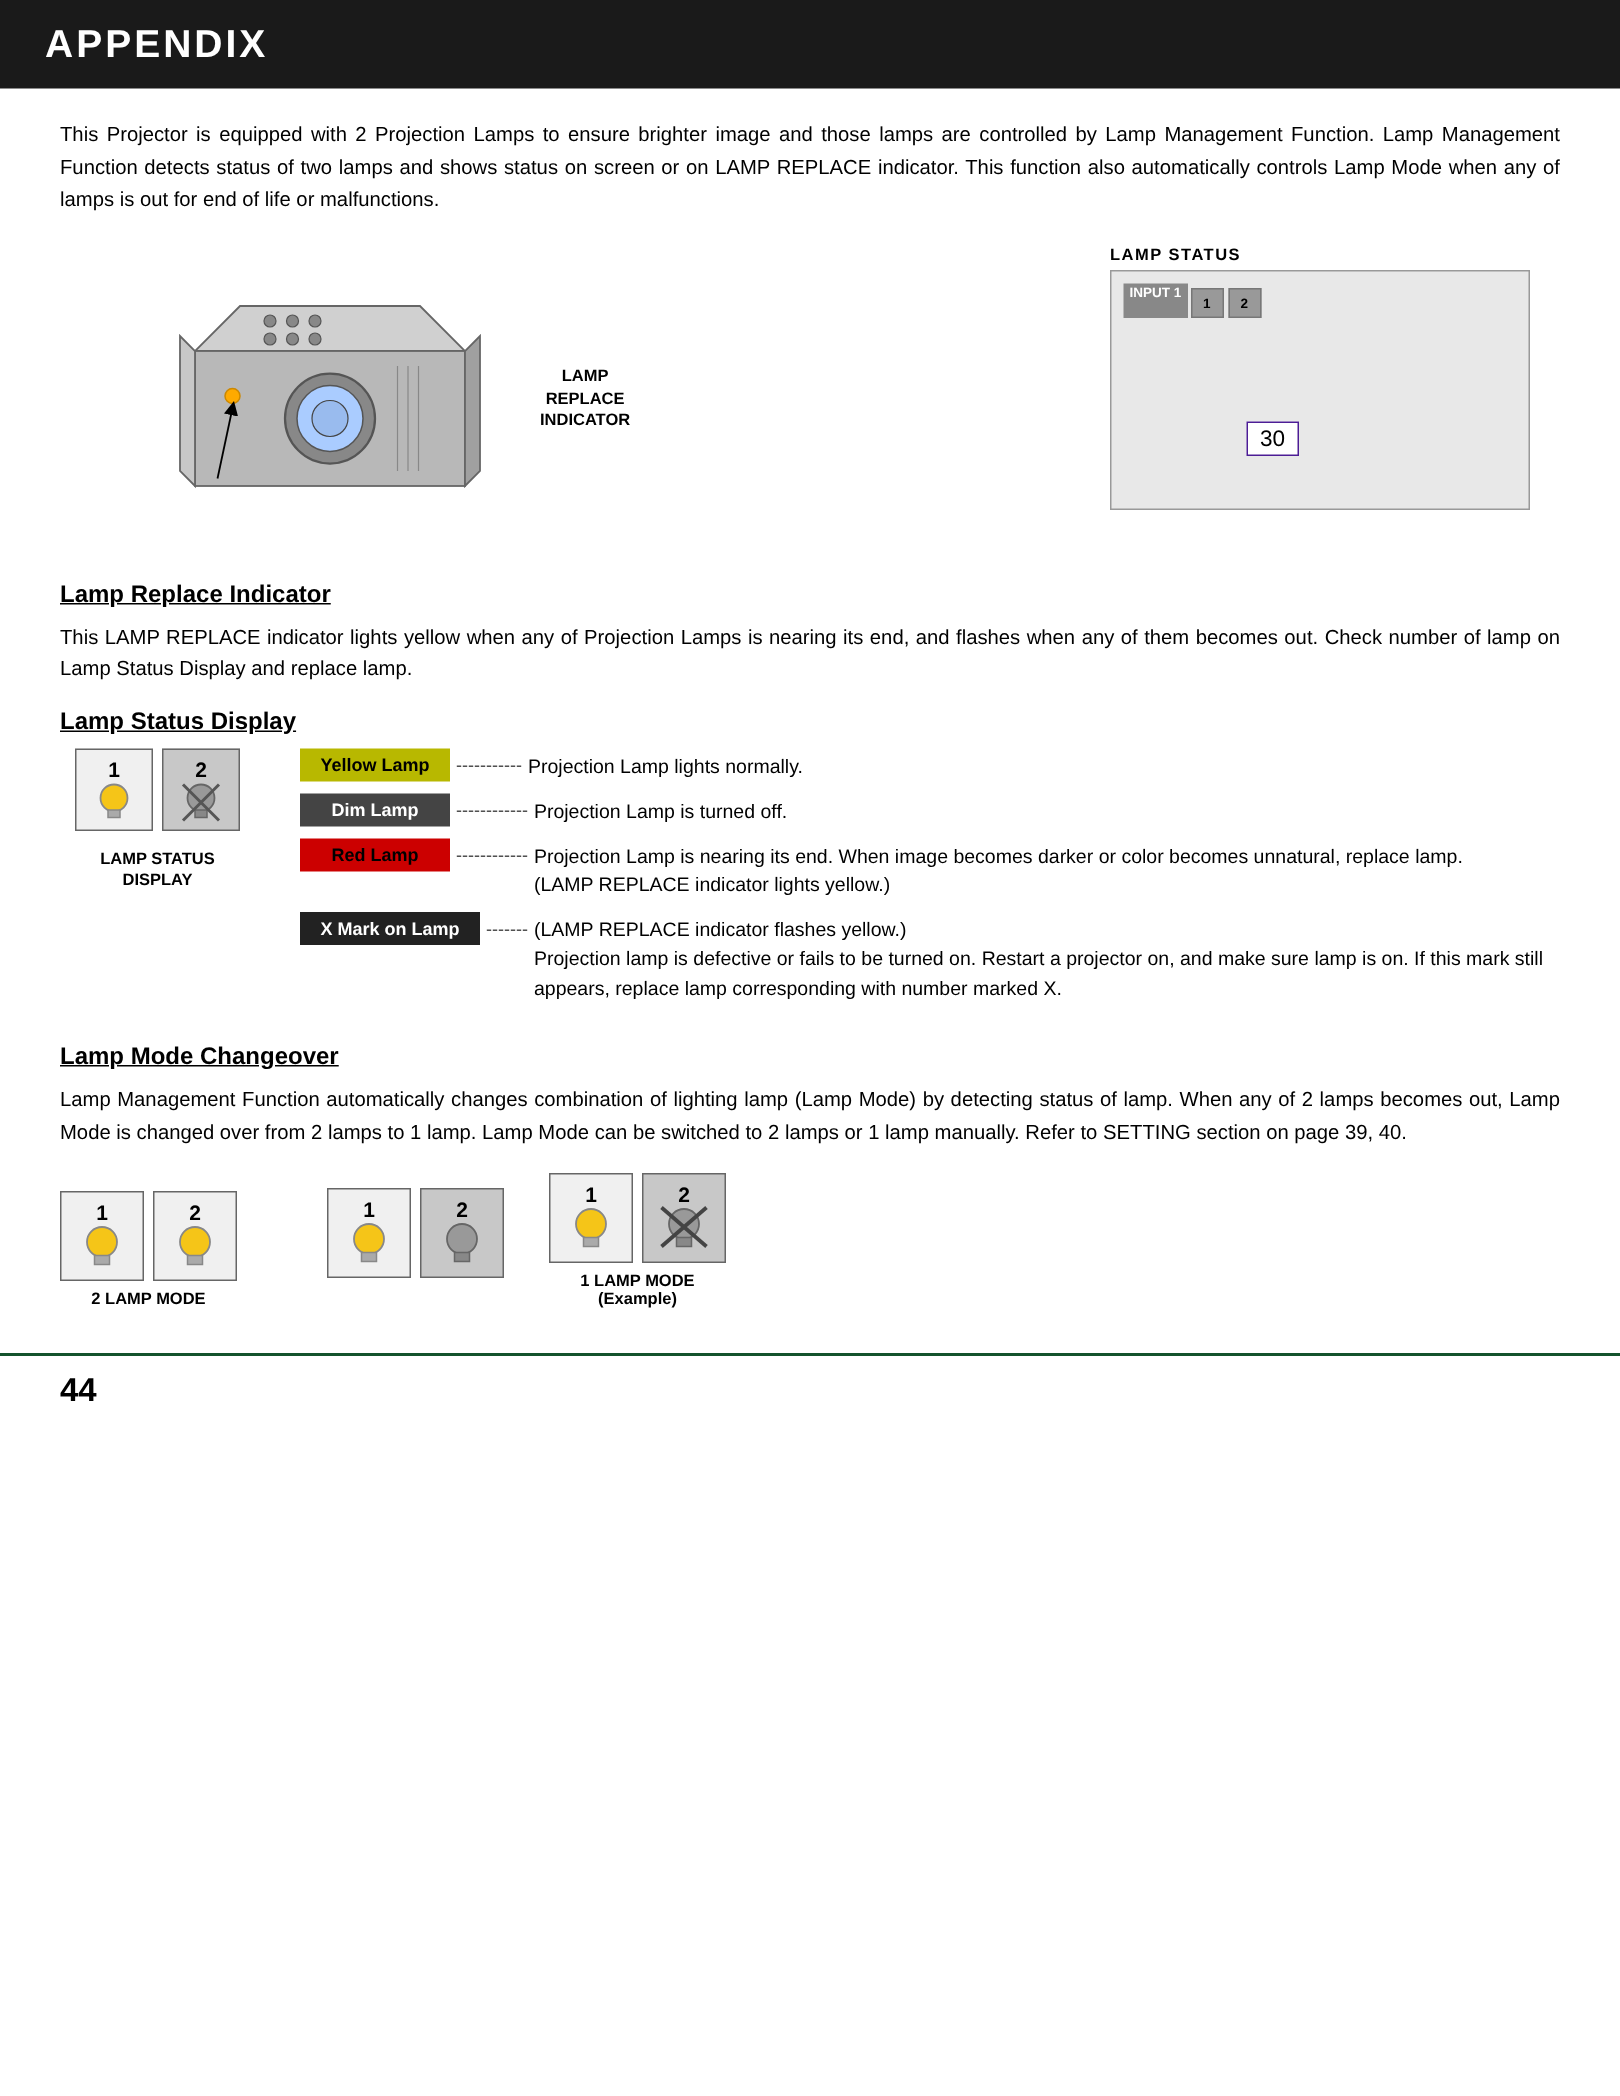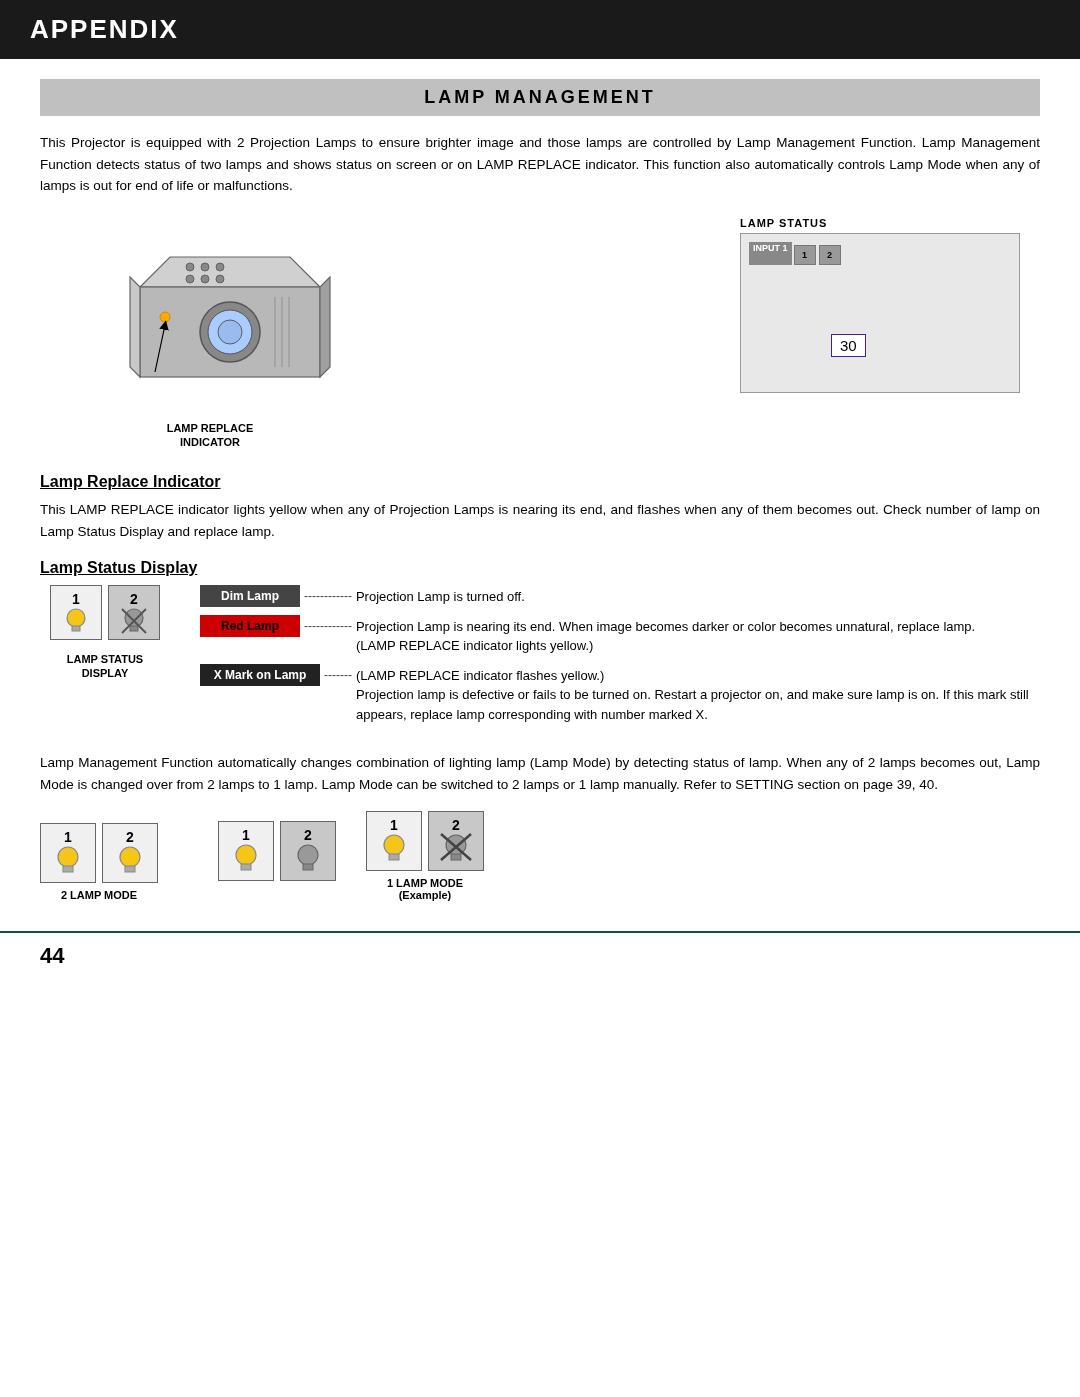--- a/index.html
+++ b/index.html
@@ -57,21 +57,20 @@
       display: flex;
       align-items: flex-start;
       justify-content: space-between;
       margin-bottom: 24px;
       gap: 20px;
     }
 
     
     .projector-diagram {
       display: flex;
-      flex-direction: column;
       align-items: center;
       width: 340px;
     }
     .projector-svg-container {
       position: relative;
       width: 320px;
       height: 200px;
     }
     .lamp-replace-label {
       font-size: 11px;
@@ -261,23 +260,20 @@
   </style>
 </head>
 <body>
 
 <div class="appendix-header">
   <h1>APPENDIX</h1>
 </div>
 
 <div class="main-content">
 
-  <div class="section-title-bar">
-    <h2>LAMP MANAGEMENT</h2>
-  </div>
 
   <p class="intro-text">This Projector is equipped with 2 Projection Lamps to ensure brighter image and those lamps are controlled by Lamp Management Function.  Lamp Management Function detects status of two lamps and shows status on screen or on LAMP REPLACE indicator.  This function also automatically controls Lamp Mode when any of lamps is out for end of life or malfunctions.</p>
 
   <div class="diagrams-row">
 
     <div class="projector-diagram">
       <div class="projector-svg-container">
         <svg width="320" height="200" viewBox="0 0 320 200">
 
           <g transform="translate(60, 20)">
@@ -368,20 +364,25 @@
               <line x1="27" y1="3" x2="3" y2="27" stroke="#555" stroke-width="2"></line>
             </svg>
           </div>
         </div>
         <div class="lamp-status-display-label" style="white-space: pre-line;">LAMP STATUS
 DISPLAY</div>
       </div>
 
       <div class="legend-table">
 
+        <div class="legend-row">
+          <span class="legend-badge" style="background:#b8b800; color:#000;">Yellow Lamp</span>
+          <span class="legend-dashes">-----------</span>
+          <span class="legend-text">Projection Lamp lights normally.</span>
+        </div>
 
         <div class="legend-row">
           <span class="legend-badge" style="background:#444; color:#fff;">Dim Lamp</span>
           <span class="legend-dashes">------------</span>
           <span class="legend-text">Projection Lamp is turned off.</span>
         </div>
 
         <div class="legend-row">
           <span class="legend-badge" style="background:#cc0000; color:#000000;">Red Lamp</span>
           <span class="legend-dashes">------------</span>
@@ -394,20 +395,21 @@
           <span class="legend-dashes">-------</span>
           <span class="legend-text legend-text-multiline" style="white-space: pre-line;">(LAMP REPLACE indicator flashes yellow.)
 Projection lamp is defective or fails to be turned on. Restart a projector on, and make sure lamp is on. If this mark still appears, replace lamp corresponding with number marked X.</span>
         </div>
       </div>
 
     </div>
   </div>
 
   <div class="lamp-mode-section">
+    <h3 class="sub-heading">Lamp Mode Changeover</h3>
     <p class="body-text">Lamp Management Function automatically changes combination of lighting lamp (Lamp Mode) by detecting status of lamp.  When any of 2 lamps becomes out, Lamp Mode is changed over from 2 lamps to 1 lamp. Lamp Mode can be switched to 2 lamps or 1 lamp manually.  Refer to SETTING section on page 39, 40.</p>
 
     <div class="lamp-mode-diagrams">
 
       <div class="lamp-mode-group">
         <div class="lamp-mode-icons-row">
           <div class="lamp-icon" style="background:#f0f0f0; width:56px; height:60px;">
             <span class="lamp-num">1</span>
             <svg width="34" height="30" viewBox="0 0 34 30">
               <circle cx="17" cy="13" r="10" fill="#f5c518" stroke="#888" stroke-width="1.2"></circle>

